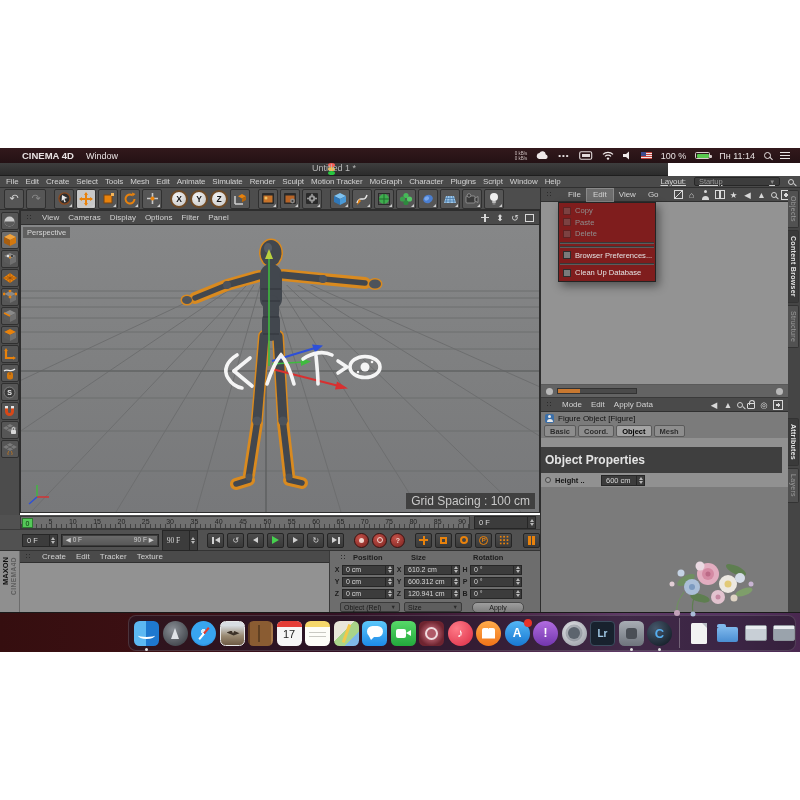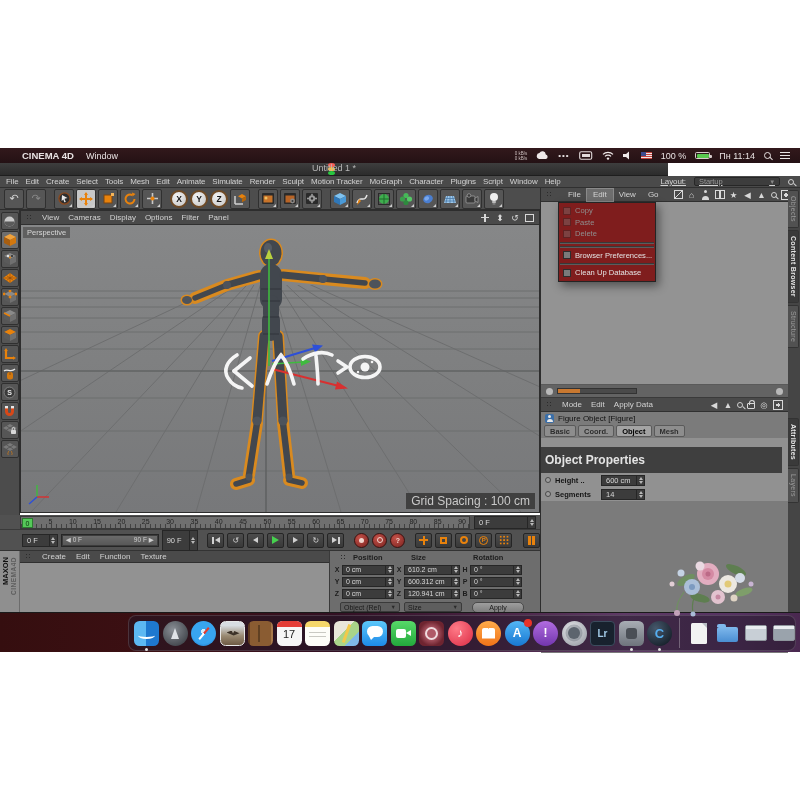--- a/index.html
+++ b/index.html
@@ -758,21 +758,21 @@
           <i class="up"></i>
           <i class="dn"></i>
         </span>
     </span>
     <span id="rangeslider">
       <span class="inner">
         <span>◀ 0 F</span>
         <span>90 F ▶</span>
       </span>
     </span>
-    <span class="spin" style="width:44px; height:21px;">
+    <span class="spin" style="width:44px; height:21px;font-family:Liberation Serif, serif;">
       <span>90 F</span>
         <span class="st">
           <i class="up"></i>
           <i class="dn"></i>
         </span>
     </span>
     <span style="width:5px;"></span>
     <span class="tb">
         <span class="bar"></span>
         <span class="tri-l"></span>
@@ -829,21 +829,21 @@
     <span class="v maxon">MAXON</span>
     <span class="v cin">CINEMA4D</span>
   </div>
 
   <div id="materials" class="abs">
     <div class="mgrmenu">
       <span class="grip"></span>
       <span style="display:flex; gap:10px;">
           <span>Create</span>
           <span>Edit</span>
-          <span>Function</span>
+          <span>Tracker</span>
           <span>Texture</span>
         </span>
     </div>
   </div>
 
   <div id="coords" class="abs">
     <div class="hdr">
       <span class="grip" style="margin-right:6px;"></span>
       <span style="width:58px;">Position</span>
       <span style="width:62px;">Size</span>
@@ -1002,31 +1002,20 @@
         <span class="pref"></span>
         <span class="fl">Height ..</span>
         <span class="spin">
           <span>600 cm</span>
             <span class="st">
               <i class="up"></i>
               <i class="dn"></i>
             </span>
         </span>
       </div>
-        <div class="attr-field">
-        <span class="pref"></span>
-        <span class="fl">Segments</span>
-        <span class="spin">
-          <span>14</span>
-            <span class="st">
-              <i class="up"></i>
-              <i class="dn"></i>
-            </span>
-        </span>
-      </div>
       </div>
     <div id="attr-rest"></div>
   </div>
 
   <div id="rtabs" class="abs">
     <div>
         <span class="vtab">Objects</span>
         <span class="vtab active">Content Browser</span>
         <span class="vtab">Structure</span>
       </div>

